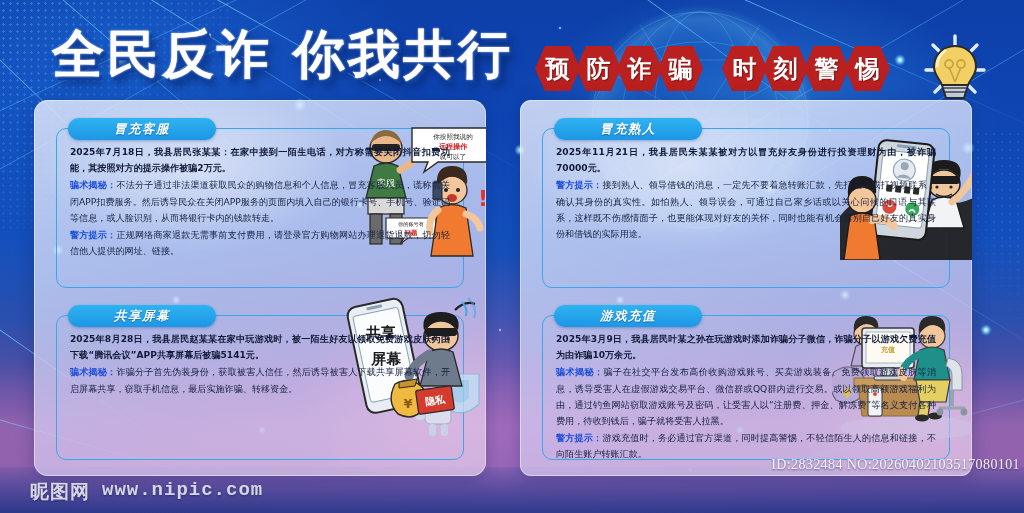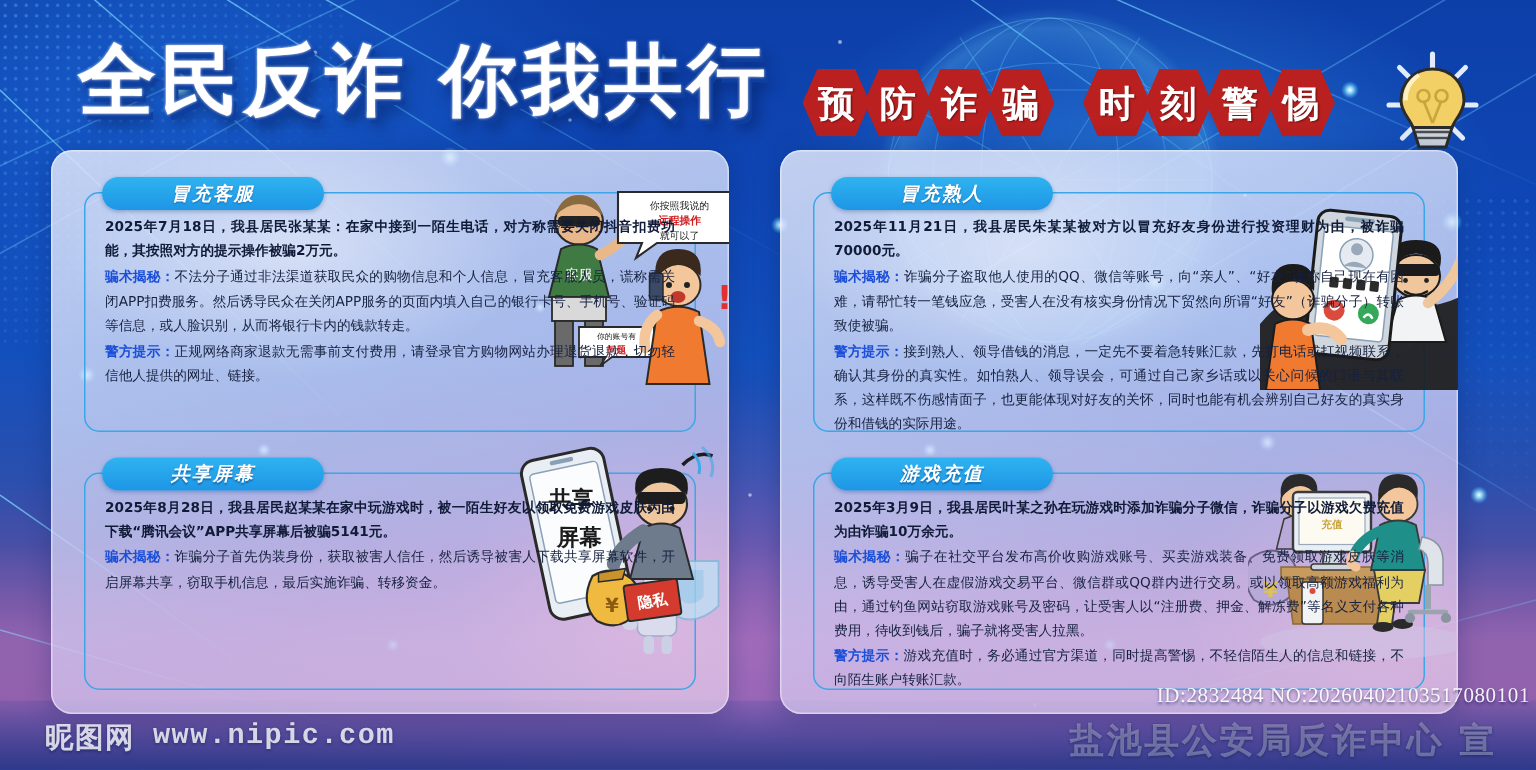--- a/index.html
+++ b/index.html
@@ -73,21 +73,21 @@
   .bulb{position:absolute;right:36px;top:34px;width:66px;height:72px;}
 
   
   .panel{
     position:absolute;top:100px;width:452px;height:376px;border-radius:14px;
     background:linear-gradient(165deg, rgba(222,230,250,.86) 0%, rgba(206,216,248,.80) 38%, rgba(214,200,240,.74) 72%, rgba(226,206,236,.70) 100%);
     box-shadow:0 2px 18px rgba(10,30,90,.30), inset 0 0 0 1px rgba(255,255,255,.45);
     overflow:hidden;
   }
   .panel-left{left:34px;}
-  .panel-right{left:520px;}
+  .panel-right{left:520px;border-radius:11px;}
   .panel-sheen{
     position:absolute;inset:0;pointer-events:none;
     background:
       radial-gradient(ellipse 220px 120px at 36% 18%, rgba(255,255,255,.45), rgba(255,255,255,0) 70%),
       radial-gradient(ellipse 200px 160px at 90% 80%, rgba(235,190,225,.45), rgba(235,190,225,0) 70%);
   }
 
   .card{position:absolute;left:22px;width:408px;}
   .card.c1{top:18px;height:170px;}
   .card.c2{top:205px;height:155px;}
@@ -377,21 +377,20 @@
   </div>
 
   <div class="panel panel-right">
     <div class="panel-sheen"></div>
 
     <div class="card c1">
       <div class="card-frame"></div>
       <div class="badge">冒充熟人</div>
       <div class="card-body">
         <p class="para story">2025年11月21日，我县居民朱某某被对方以冒充好友身份进行投资理财为由，被诈骗70000元。</p>
-        <p class="para"><span class="lead">骗术揭秘：</span><span>诈骗分子盗取他人使用的QQ、微信等账号，向“亲人”、“好友”谎称自己现在有困难，请帮忙转一笔钱应急，受害人在没有核实身份情况下贸然向所谓“好友”（诈骗分子）转账致使被骗。</span></p>
         <p class="para"><span class="lead">警方提示：</span><span>接到熟人、领导借钱的消息，一定先不要着急转账汇款，先打电话或打视频联系，确认其身份的真实性。如怕熟人、领导误会，可通过自己家乡话或以关心问候的口语与其联系，这样既不伤感情面子，也更能体现对好友的关怀，同时也能有机会辨别自己好友的真实身份和借钱的实际用途。</span></p>
       </div>
     </div>
 
     <svg class="ill ill-3" viewBox="0 0 150 130">
       <path d="M0 86 q34 -40 76 -20 q42 20 74 -10 L150 130 L0 130 Z" fill="#1b1b1b" opacity=".92"></path>
 
       <g>
         <ellipse cx="104" cy="54" rx="16" ry="14" fill="#f0c79c" stroke="#1b1b1b" stroke-width="1.4"></ellipse>
         <path d="M88 48 q16 -18 32 0 q4 -18 -16 -18 q-20 0 -16 18z" fill="#1b1b1b"></path>
@@ -481,16 +480,15 @@
       <path d="M108 96 L132 96" stroke="#9aa4ae" stroke-width="3" stroke-linecap="round"></path>
       <circle cx="108" cy="100" r="3.4" fill="#8a949e"></circle>
       <circle cx="132" cy="100" r="3.4" fill="#8a949e"></circle>
     </svg>
   </div>
 
   <div class="wm">
     <span class="cn">昵图网</span>
     <span class="url">www.nipic.com</span>
   </div>
-  <div class="footer-org">盐池县公安局反诈中心  宣</div>
   <div class="id-wm">ID:2832484 NO:20260402103517080101</div>
 
 </div>
 
 </body></html>

